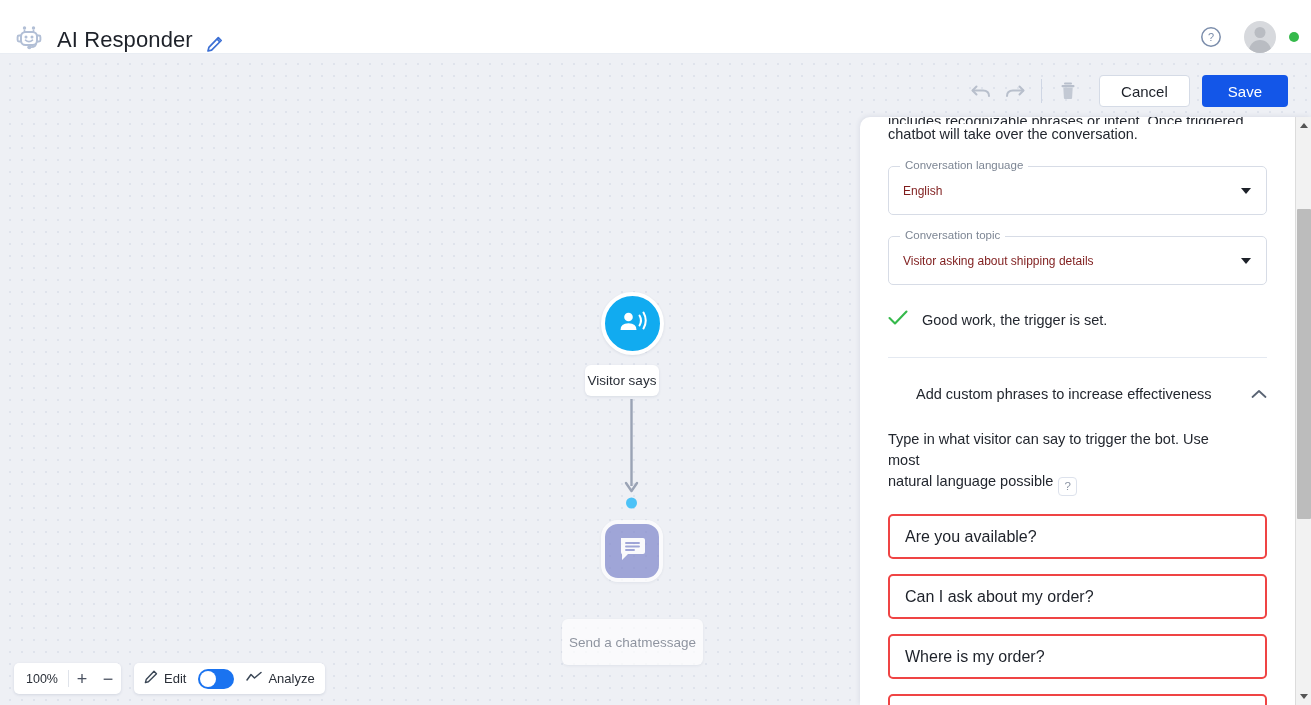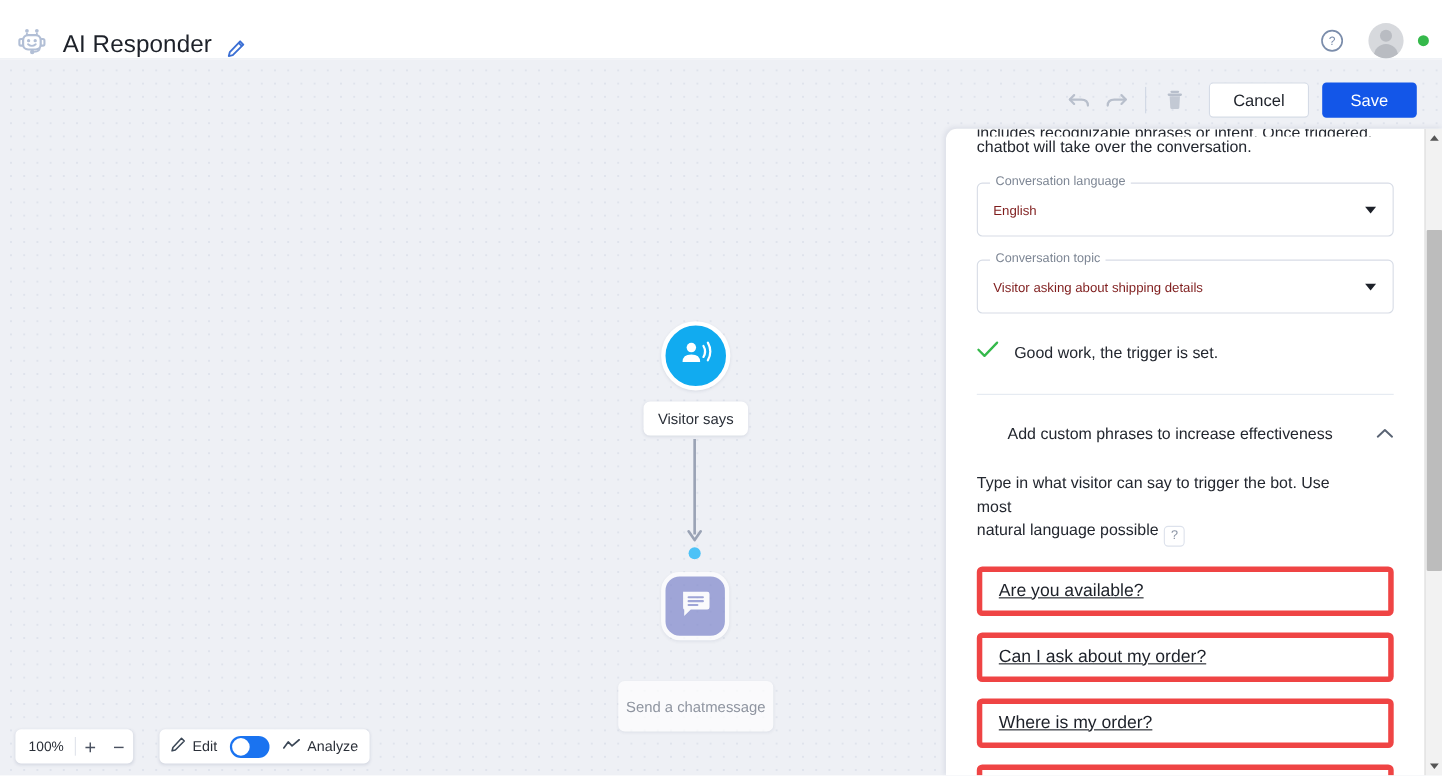--- a/index.html
+++ b/index.html
@@ -92,41 +92,41 @@
   }
   .node-label {
     position: absolute;
     background: #ffffff; border-radius: 6px;
     font-size: 13.5px; color: #2a2f38; text-align: center;
     display: flex; align-items: center; justify-content: center;
     box-shadow: 0 1px 3px rgba(30,50,90,.10);
     cursor: pointer;
   }
   #trigger-label {
-    left: 585px; top: 311px; width: 95px; height: 31px;
+    left: 585px; top: 311px; width: 74px; height: 31px;
   }
   .connector {
     position: absolute; left: 620px; top: 345px; width: 23px; height: 110px;
   }
   .node-action {
     position: absolute; left: 601px; top: 466px;
     width: 62px; height: 62px; border-radius: 17px;
     background: #8189cc; border: 4px solid #ffffff;
     display: flex; align-items: center; justify-content: center;
     cursor: pointer; opacity: .72;
     box-shadow: 0 1px 3px rgba(30,50,90,.10);
   }
   #action-label {
     left: 562px; top: 541px; width: 141px; height: 46px;
     line-height: 17px;
     color: #6b7280; opacity: .72; font-size: 13.5px; margin-top: 24px;
   }
 
   
-  .bottom-bar { position: absolute; left: 14px; bottom: 11px; display: flex; gap: 24px; }
+  .bottom-bar { position: absolute; left: 14px; bottom: 11px; display: flex; gap: 13px; }
   .ctl-group {
     height: 31px; background: #ffffff; border-radius: 5px;
     display: flex; align-items: center;
     box-shadow: 0 1px 3px rgba(30,50,90,.13);
   }
   .zoom-val { font-size: 12.5px; color: #2a2f38; padding: 0 10px 0 12px; }
   .zoom-sep { width: 1px; height: 17px; background: #dfe3ea; }
   .zoom-btn {
     width: 26px; height: 31px; display:flex; align-items:center; justify-content:center;
     font-size: 18px; color: #4a5160; cursor: pointer; line-height: 1;
@@ -200,23 +200,23 @@
   }
   .q-badge {
     display: inline-flex; align-items: center; justify-content: center;
     width: 19px; height: 19px; border: 1px solid #dde2ec; border-radius: 4px;
     font-size: 11.5px; color: #8a93a3; vertical-align: -4px; margin-left: 5px;
     cursor: pointer; background: #fff;
   }
 
   .phrase {
     margin-top: 15px; height: 45px;
-    border: 5px solid #ef4444; border-radius: 5px;
+    border: 2px solid #ef4444; border-radius: 5px;
     display: flex; align-items: center; padding: 0 15px;
-    font-size: 16px; color: #1d2129; cursor: text; background: #fff; text-decoration: underline;
+    font-size: 16px; color: #1d2129; cursor: text; background: #fff;
   }
   .phrase.first { margin-top: 18px; }
 
   
   .sbar {
     position: absolute; right: 0; top: 0; width: 16px; height: 588px;
     background: #f2f2f2; border-left: 1px solid #dcdcdc;
   }
   .sb-arrow {
     position: absolute; left: 0; width: 16px; height: 17px;

